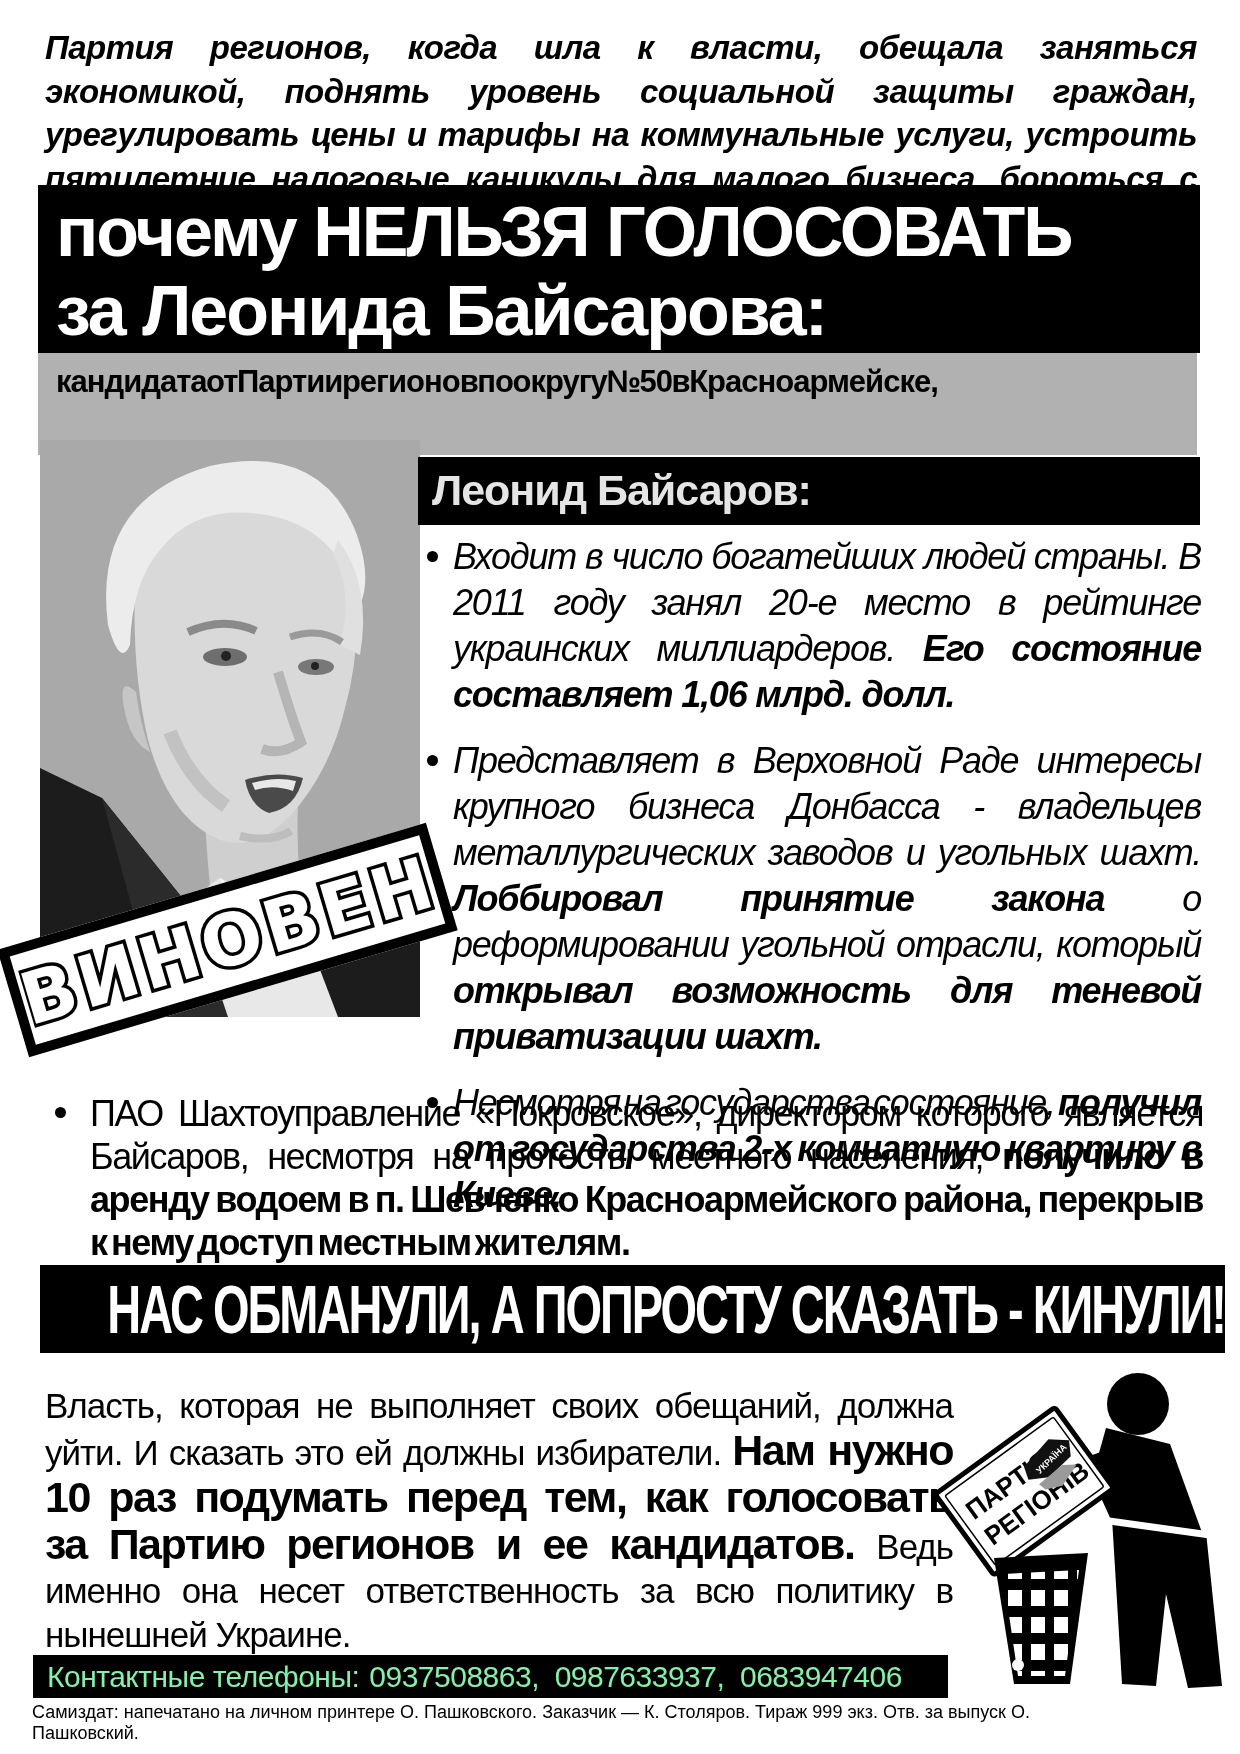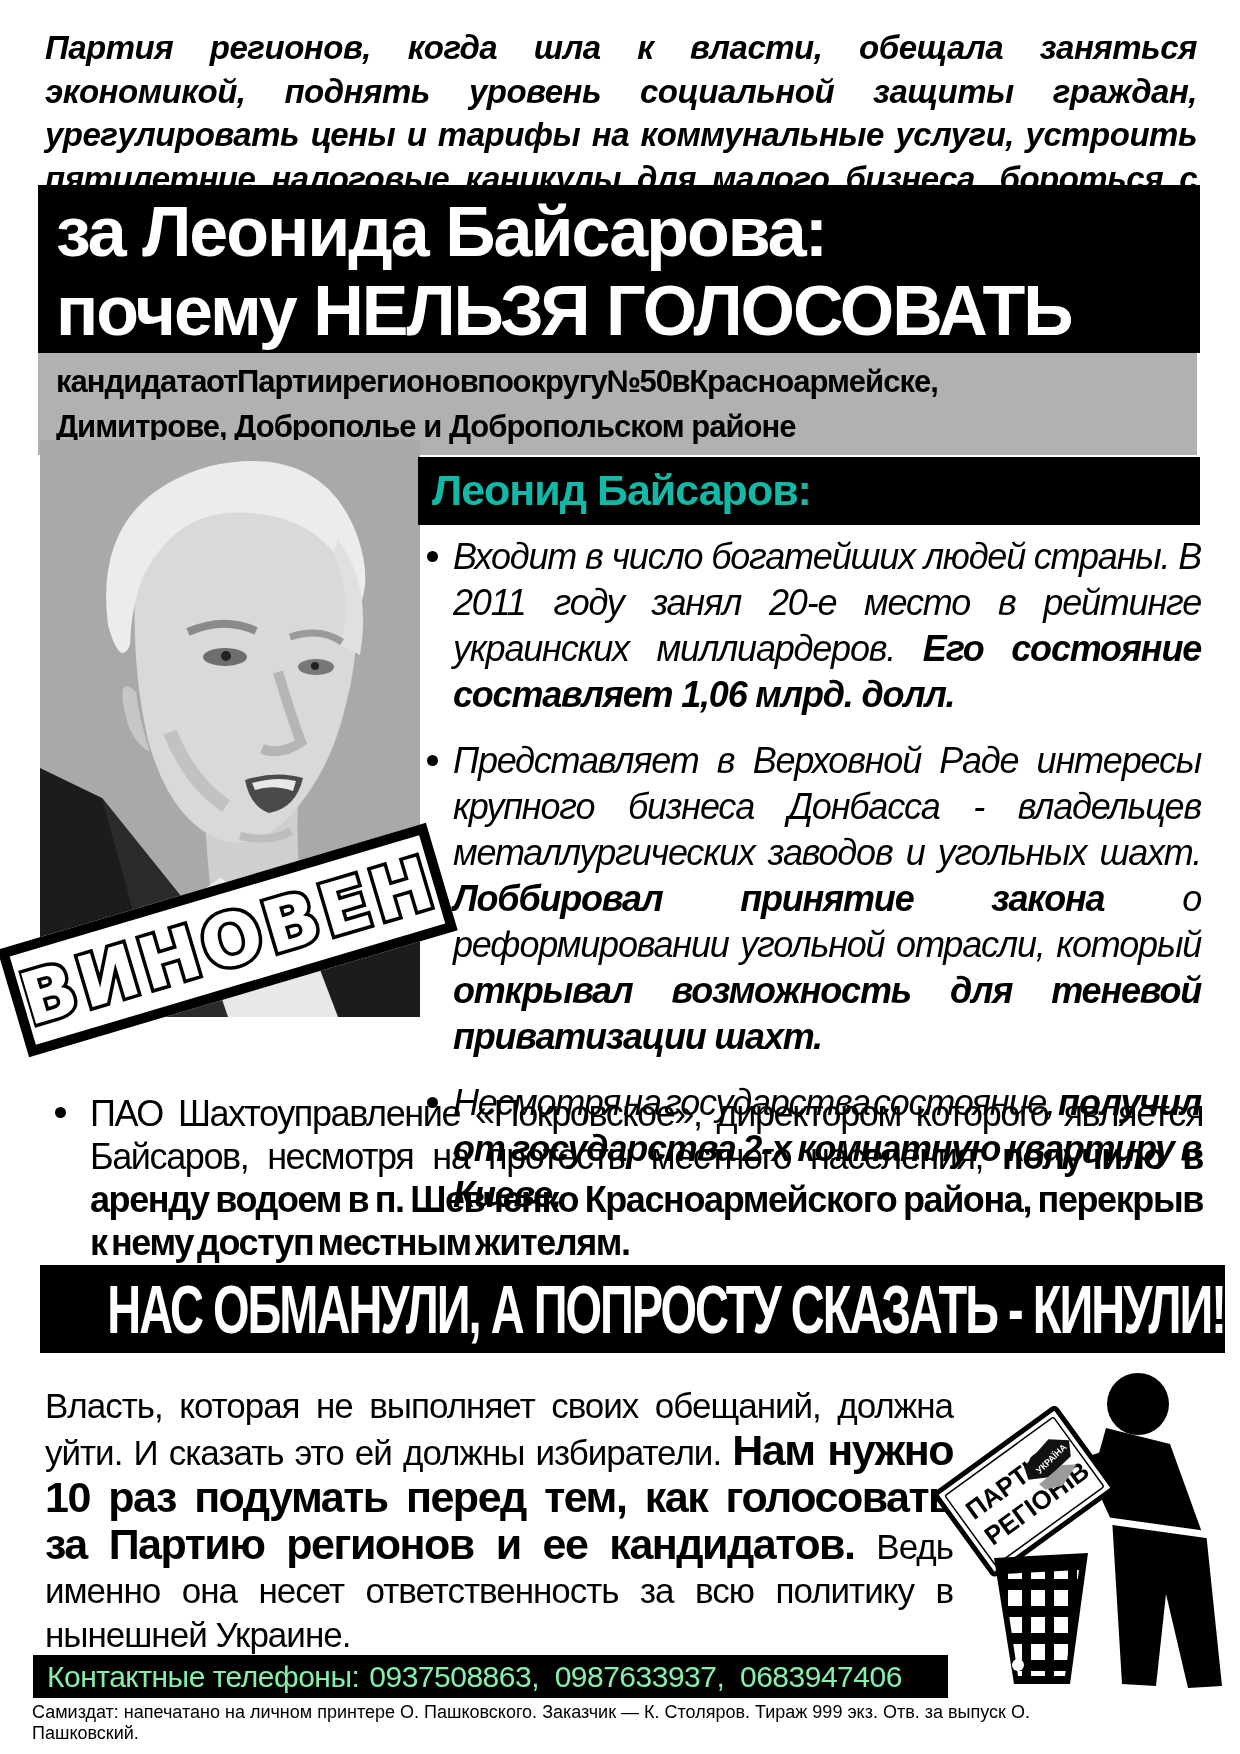--- a/index.html
+++ b/index.html
@@ -27,21 +27,21 @@
   .photo{position:absolute;left:40px;top:440px;width:380px;height:577px;}
   .photo svg{display:block;}
 
   
   .stamp{position:absolute;left:4px;top:884px;width:447px;height:112px;background:#fff;
          border:10px solid #000;box-sizing:border-box;transform:rotate(-16.5deg);
          display:flex;align-items:center;justify-content:center;z-index:5;}
 
   
   .namebox{position:absolute;left:418px;top:457px;width:782px;height:68px;background:#000;
-           color:#14b8a6;font-weight:bold;font-size:43px;line-height:66px;letter-spacing:-1px;
+           color:#e5e5e5;font-weight:bold;font-size:43px;line-height:66px;letter-spacing:-1px;
            box-sizing:border-box;padding-left:14px;}
 
   
   .bullets{position:absolute;left:425px;top:534px;width:776px;font-style:italic;}
   .bullet{position:relative;padding-left:28px;margin-bottom:20px;font-size:36px;line-height:46px;
           text-align:justify;letter-spacing:-1.2px;}
   .bullet .dot{position:absolute;left:2px;top:17px;width:11px;height:11px;border-radius:50%;background:#000;}
   .tightwords{word-spacing:-0.2em;}
   .b{font-weight:bold;}
 
@@ -75,27 +75,26 @@
           font-family:Liberation Sans, sans-serif;font-size:18px;}
 </style>
 </head>
 <body>
 
 <div class="page">
 
   <div class="intro">Партия регионов, когда шла к власти, обещала заняться экономикой, поднять уровень социальной защиты граждан, урегулировать цены и тарифы на коммунальные услуги, устроить пятилетние налоговые каникулы для малого бизнеса, бороться с коррупцией и преступностью.</div>
 
   <div class="banner1">
+    <div class="hline">почему НЕЛЬЗЯ ГОЛОСОВАТЬ</div>
     <div class="hline">за Леонида Байсарова:</div>
-    <div class="hline">почему НЕЛЬЗЯ ГОЛОСОВАТЬ</div>
   </div>
 
   <div class="subbar">
     <div class="sline tight">кандидата от Партии регионов по округу № 50 в Красноармейске,</div>
-    <div class="sline">Димитрове, Доброполье и Добропольском районе</div>
   </div>
 
   <div class="photo">
     <svg width="380" height="577" viewBox="0 0 380 577">
       <rect width="380" height="577" fill="#a9a9a9"></rect>
       <path d="M165 380 Q170 470 180 505 L268 482 Q255 430 258 365 Z" fill="#cfcfcf"></path>
       <path d="M95 150 Q90 58 185 40 Q292 28 312 130 Q324 200 305 268 Q290 332 250 376 Q215 412 180 400 Q130 380 108 300 Q92 230 95 150Z" fill="#d9d9d9"></path>
       <path d="M68 185 Q52 60 170 26 Q282 2 317 95 Q332 138 320 165 Q300 95 240 78 Q160 58 120 110 Q92 142 90 205 Q80 228 68 185Z" fill="#ececec"></path>
       <path d="M298 100 Q332 145 320 215 L300 205 Q314 152 293 114Z" fill="#e0e0e0"></path>
       <path d="M96 252 Q78 235 84 268 Q90 302 110 312 Q100 282 96 252Z" fill="#c6c6c6"></path>

